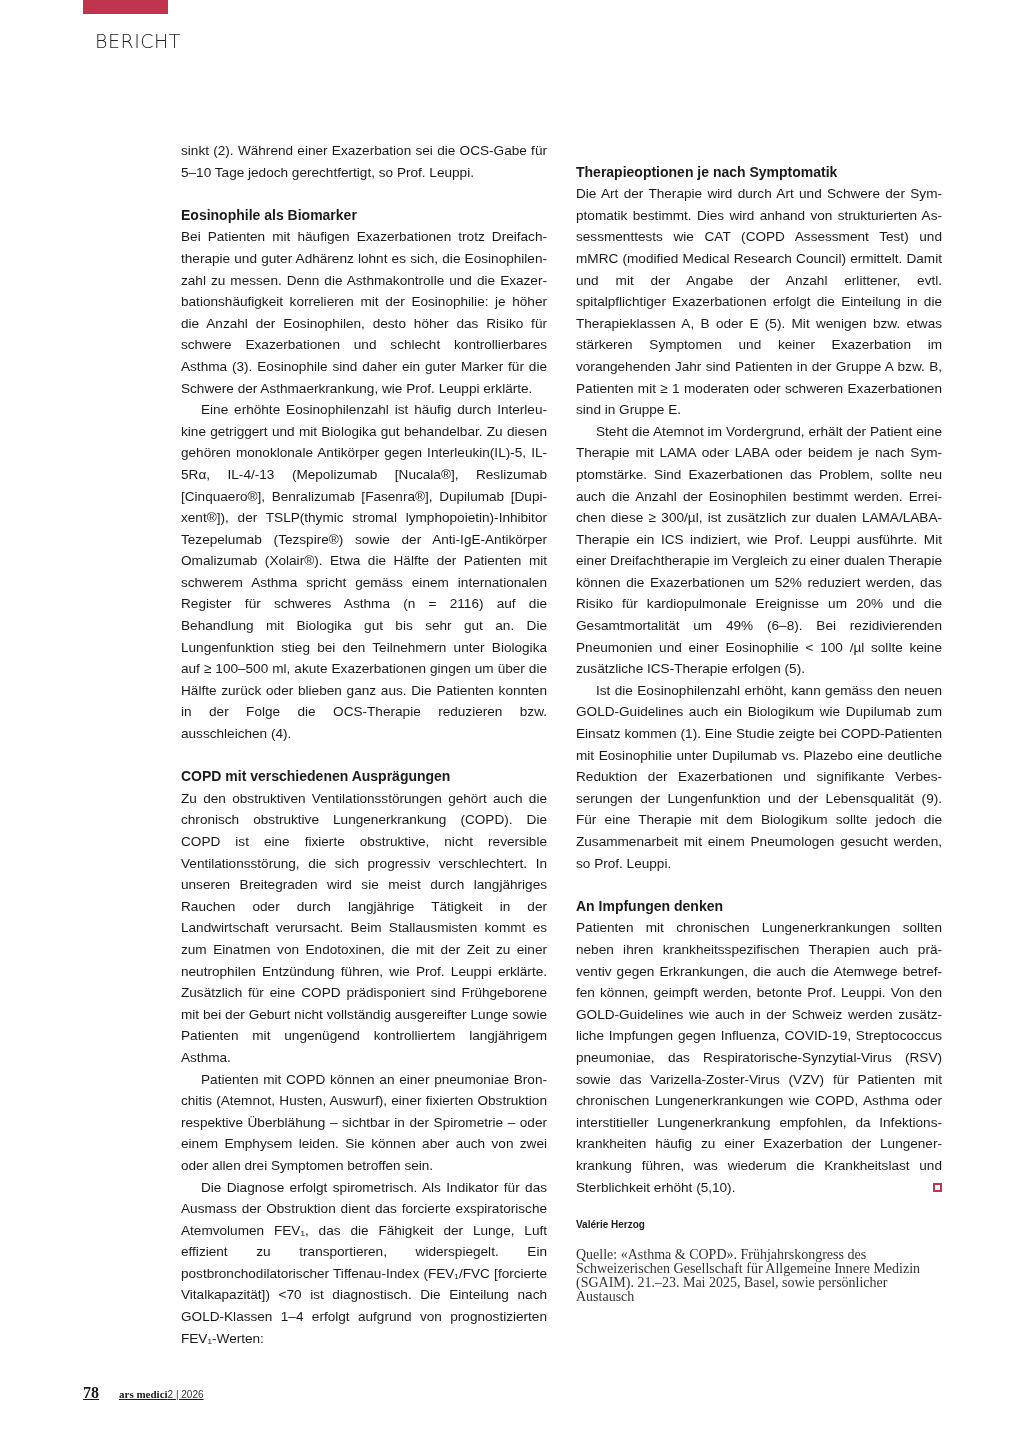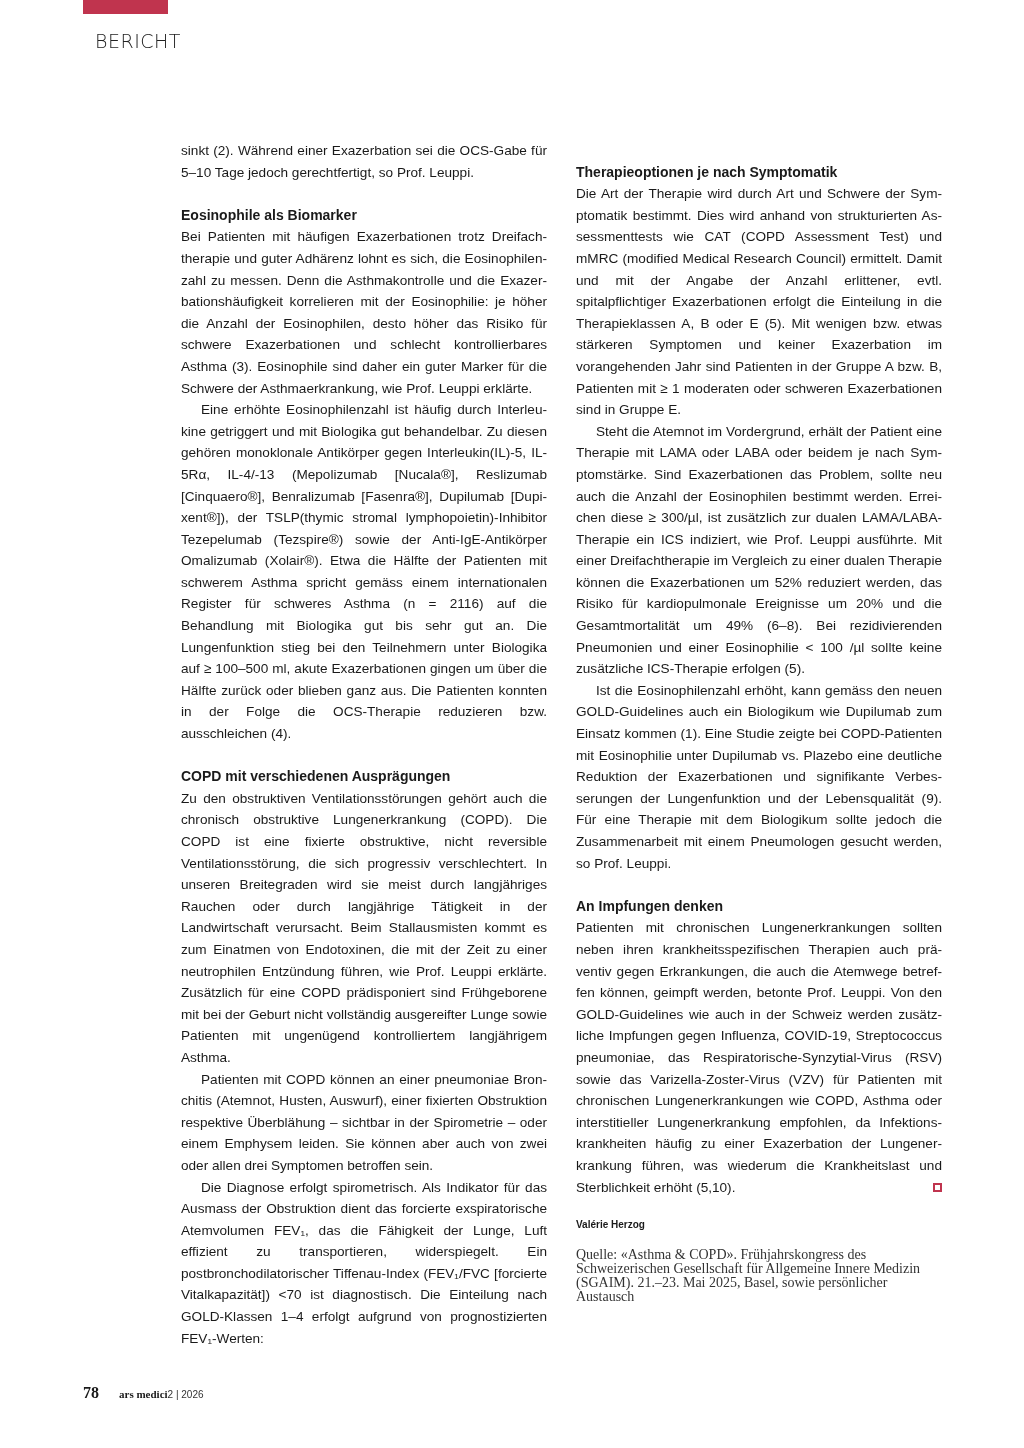--- a/index.html
+++ b/index.html
@@ -8,21 +8,21 @@
   .section-label { position: absolute; left: 95px; top: 30px; font-family: "DejaVu Sans", sans-serif; font-size: 19px; letter-spacing: 0.5px; color: #222; font-weight: 300; }
   .col { position: absolute; top: 140px; width: 366px; font-size: 13.6px; line-height: 21.6px; text-align: justify; hyphens: manual; }
   .col-left { left: 181px; }
   .col-right { left: 576px; }
   .col p { margin: 0; }
   .col p.indent { text-indent: 20px; }
   .col h2 { font-size: 14px; font-weight: bold; margin: 21.6px 0 0 0; line-height: 21.6px; }
   .end-mark { display: inline-block; width: 9px; height: 9px; border: 2px solid #c0344e; box-sizing: border-box; float: right; margin-top: 6px; }
   .author { font-size: 10px; font-weight: bold; margin-top: 20px; line-height: 14px; }
   .source { font-family: "Liberation Serif", serif; font-size: 14px; line-height: 14px; margin-top: 16px; text-align: left; color: #333; }
-  .footer { position: absolute; left: 83px; top: 1384px; display: flex; align-items: baseline; }
+  .footer { position: absolute; left: 83px; top: 1384px; display: flex; align-items: baseline; text-decoration: underline; }
   .page-num { font-family: "Liberation Serif", serif; font-weight: bold; font-size: 16px; margin-right: 20px; }
   .journal { font-family: "Liberation Serif", serif; font-weight: bold; font-size: 11px; }
   .issue { font-size: 10px; color: #333; }
 </style>
 </head>
 <body>
 
 <div class="top-bar"></div>
 <div class="section-label">BERICHT</div>
 

